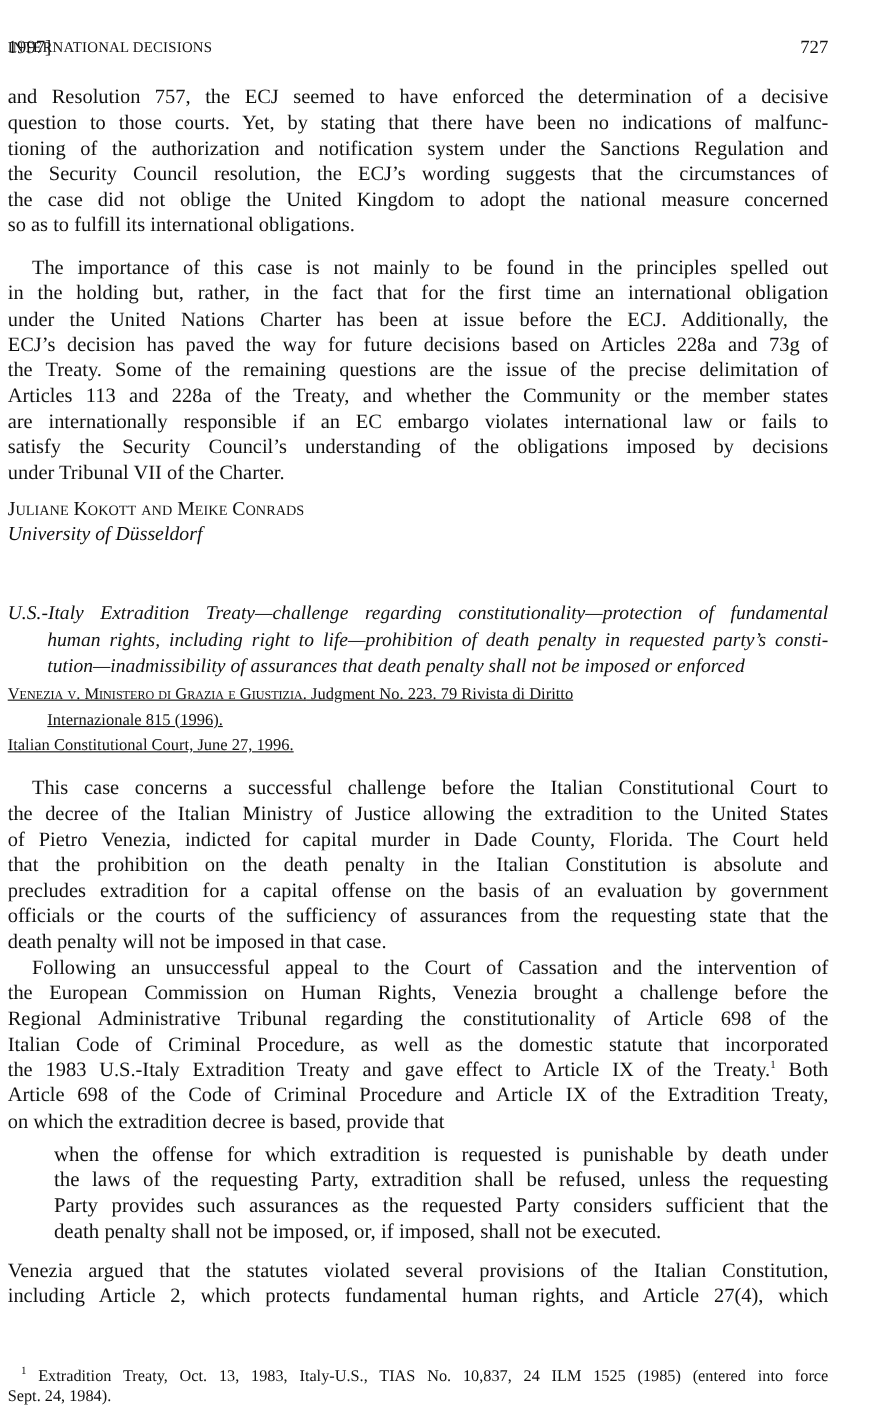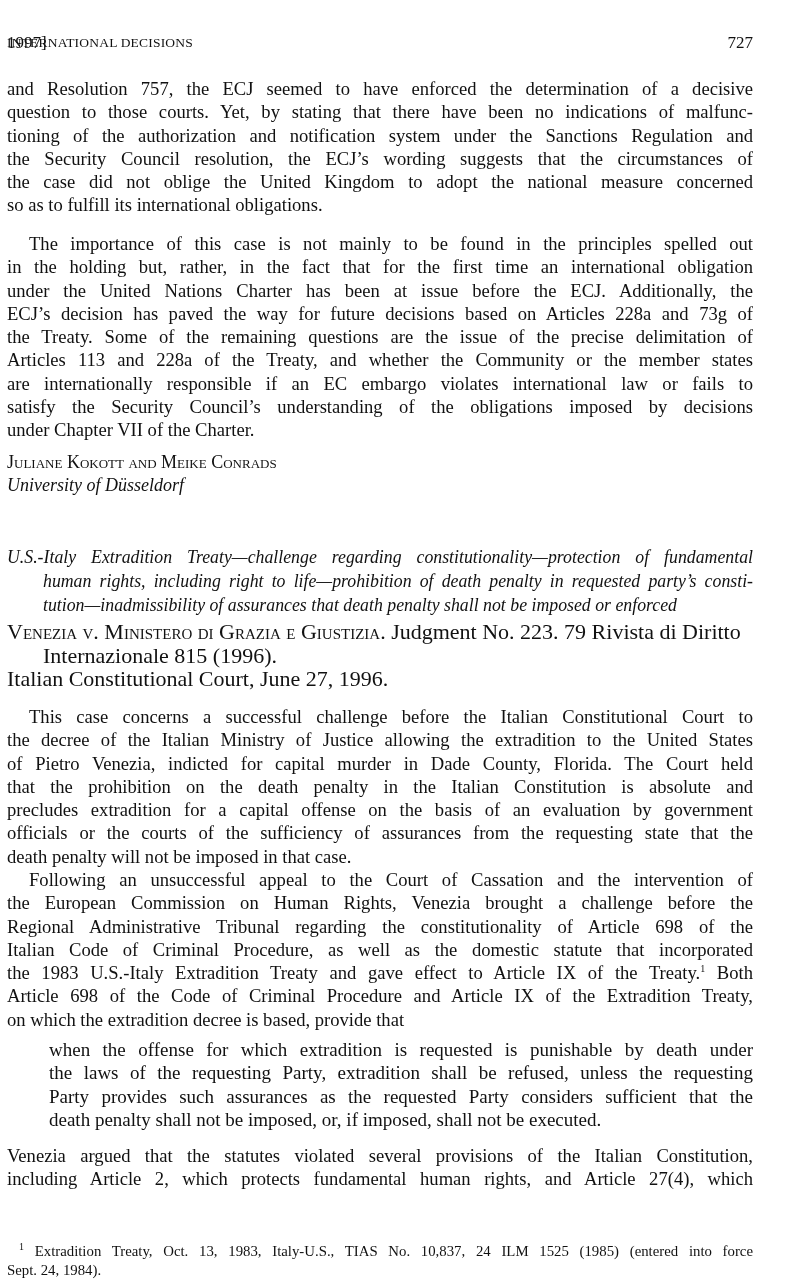--- a/index.html
+++ b/index.html
@@ -31,21 +31,21 @@
   .sc { font-variant: small-caps; }
   .it { font-style: italic; }
   .headnote {
     position: absolute; left: 0; width: 746px; top: 545px;
     font-size: 17.8px; line-height: 24px; font-style: italic;
   }
   .headnote .line { padding-left: 0; }
   .headnote .line.hang { padding-left: 36px; width: 710px; }
   .citation {
     position: absolute; left: 0; width: 746px; top: 620px;
-    font-size: 22px; line-height: 23.5px;
+    font-size: 15px; line-height: 23.5px; text-decoration: underline;
   }
   .citation .line.hang { padding-left: 36px; width: 710px; }
   .blockquote {
     position: absolute; left: 42px; width: 704px; top: 1038px;
     font-size: 19px; line-height: 23.3px;
   }
   .footnote {
     position: absolute; left: 0; width: 746px; top: 1242px;
     font-size: 14.8px; line-height: 19px;
   }
@@ -73,21 +73,21 @@
 
   <div class="para" style="top:204px;margin-top:28px;">
     <span class="line" style="padding-left:22px;width:724px;">The importance of this case is not mainly to be found in the principles spelled out</span>
     <span class="line">in the holding but, rather, in the fact that for the first time an international obligation</span>
     <span class="line">under the United Nations Charter has been at issue before the ECJ. Additionally, the</span>
     <span class="line">ECJ’s decision has paved the way for future decisions based on Articles 228a and 73g of</span>
     <span class="line">the Treaty. Some of the remaining questions are the issue of the precise delimitation of</span>
     <span class="line">Articles 113 and 228a of the Treaty, and whether the Community or the member states</span>
     <span class="line">are internationally responsible if an EC embargo violates international law or fails to</span>
     <span class="line">satisfy the Security Council’s understanding of the obligations imposed by decisions</span>
-    <span class="line last">under Chapter VII of the Charter.</span>
+    <span class="line last">under Tribunal VII of the Charter.</span>
   </div>
 
   <div class="sig" style="top:451px;">
     <div class="sc">Juliane Kokott and Meike Conrads</div>
     <div class="it">University of Düsseldorf</div>
   </div>
 
   <div class="headnote">
     <span class="line">U.S.-Italy Extradition Treaty—challenge regarding constitutionality—protection of fundamental</span>
     <span class="line hang">human rights, including right to life—prohibition of death penalty in requested party’s consti-</span>

